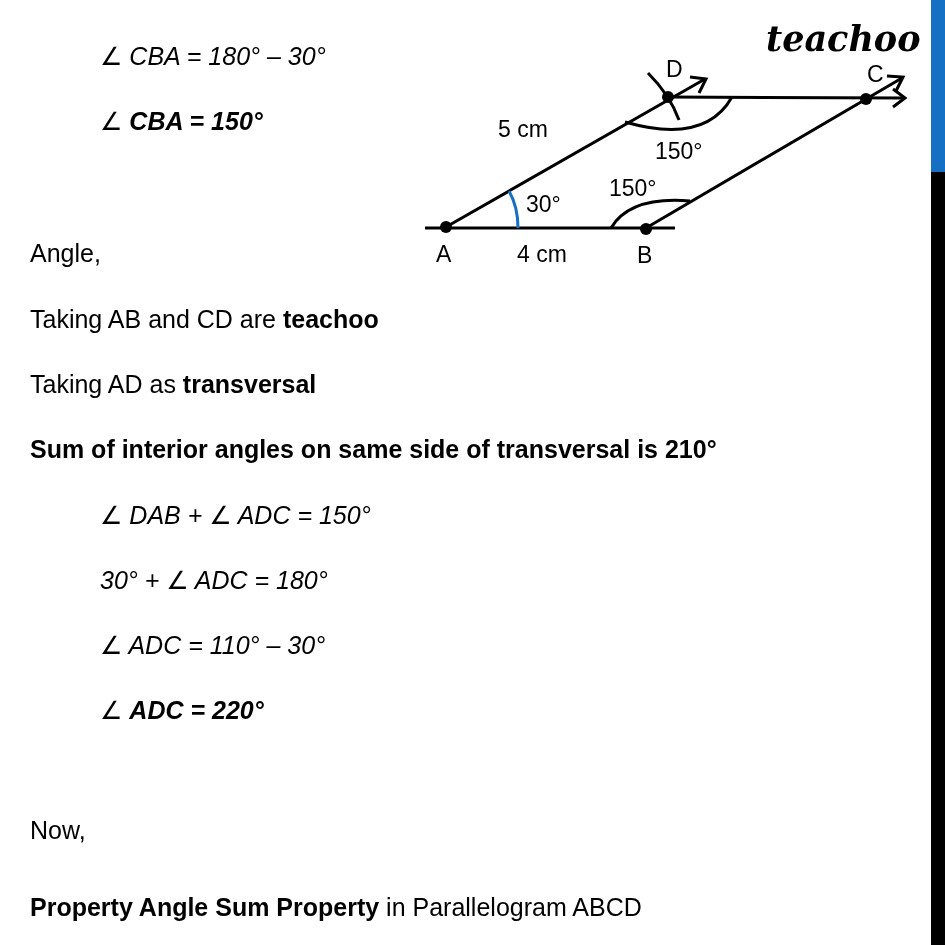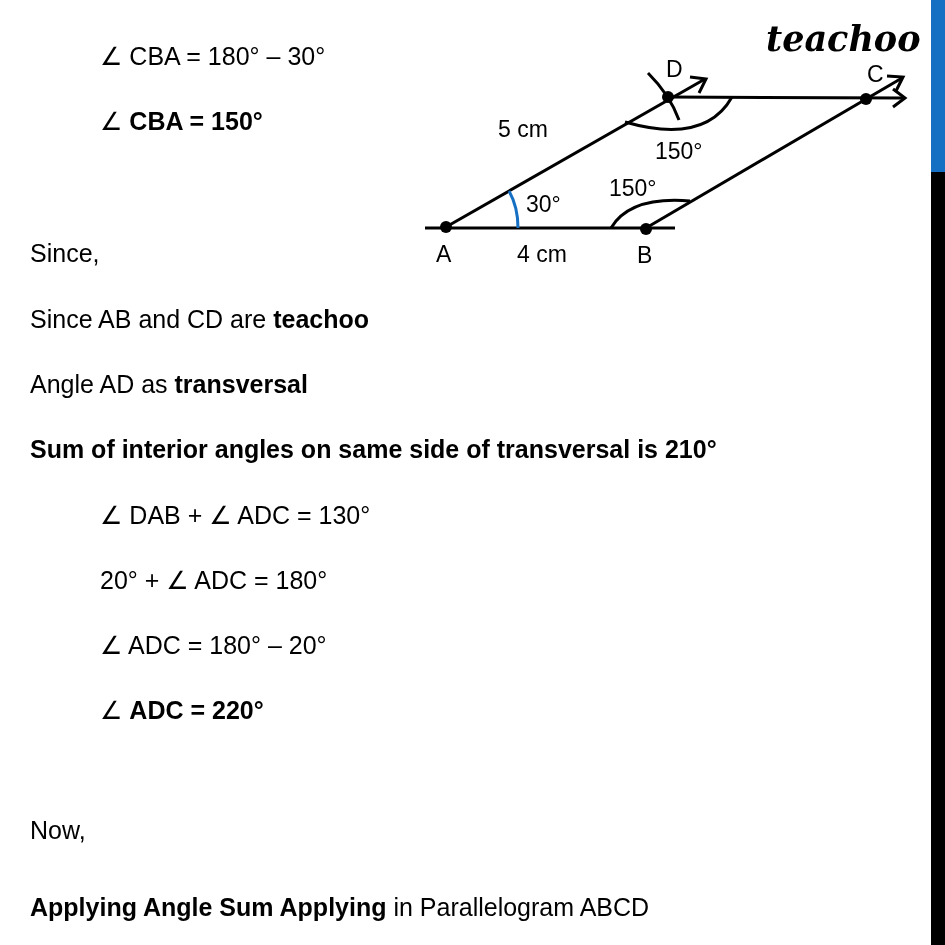--- a/index.html
+++ b/index.html
@@ -1,19 +1,19 @@
 <!DOCTYPE html>
 <html><head>
 <meta charset="utf-8">
 <style>
   html, body { margin:0; padding:0; }
   body { width:945px; height:945px; background:#ffffff; position:relative; overflow:hidden;
          font-family:"Liberation Sans", "DejaVu Sans", sans-serif; color:#000; }
   .line { position:absolute; font-size:25px; line-height:30px; white-space:nowrap; }
-  .ind { left:100px; }
+  .ind { left:100px;font-style:italic; }
   .noind { left:30px; }
   b { font-weight:bold; }
   .sidebar-blue { position:absolute; left:931px; top:0; width:14px; height:172px; background:#1570c4; }
   .sidebar-black { position:absolute; left:931px; top:172px; width:14px; height:773px; background:#000; }
   .logo { position:absolute; left:766px; top:18px; font-family:"DejaVu Serif", serif; font-style:italic;
           font-weight:bold; font-size:35px; letter-spacing:0px; }
   svg.fig { position:absolute; left:0; top:0; }
   .lbl { font-family:"Liberation Sans", sans-serif; font-size:23px; fill:#000; }
 </style>
 </head>
@@ -24,48 +24,48 @@
 
 <div class="logo">teachoo</div>
 
 <div class="line ind" style="top:41px">
   <span>∠ CBA = 180° – 30°</span>
 </div>
 <div class="line ind" style="top:106px">
   <span>∠ </span><b>CBA = 150°</b>
 </div>
 <div class="line noind" style="top:238px">
-  <span>Since,</span>
+  <span>Angle,</span>
 </div>
 <div class="line noind" style="top:304px">
-  <span>Since AB and CD are </span><b>teachoo</b>
+  <span>Taking AB and CD are </span><b>teachoo</b>
 </div>
 <div class="line noind" style="top:369px">
-  <span>Angle AD as </span><b>transversal</b>
+  <span>Taking AD as </span><b>transversal</b>
 </div>
 <div class="line noind" style="top:434px">
   <b>Sum of interior angles on same side of transversal is 210°</b>
 </div>
 <div class="line ind" style="top:500px">
-  <span>∠ DAB + ∠ ADC = 130°</span>
+  <span>∠ DAB + ∠ ADC = 150°</span>
 </div>
 <div class="line ind" style="top:565px">
-  <span>20° + ∠ ADC = 180°</span>
+  <span>30° + ∠ ADC = 180°</span>
 </div>
 <div class="line ind" style="top:630px">
-  <span>∠ ADC = 180° – 20°</span>
+  <span>∠ ADC = 110° – 30°</span>
 </div>
 <div class="line ind" style="top:695px">
   <span>∠ </span><b>ADC = 220°</b>
 </div>
 <div class="line noind" style="top:815px">
   <span>Now,</span>
 </div>
 <div class="line noind" style="top:892px">
-  <b>Applying Angle Sum Applying</b><span> in Parallelogram ABCD</span>
+  <b>Property Angle Sum Property</b><span> in Parallelogram ABCD</span>
 </div>
 
 <svg class="fig" width="945" height="945">
   <g stroke="#000" stroke-width="3" fill="none">
 
     <line x1="425" y1="228" x2="675" y2="228"></line>
 
     <line x1="446" y1="227" x2="705" y2="79"></line>
     <polyline points="690,77 706,79 699,93"></polyline>
 

